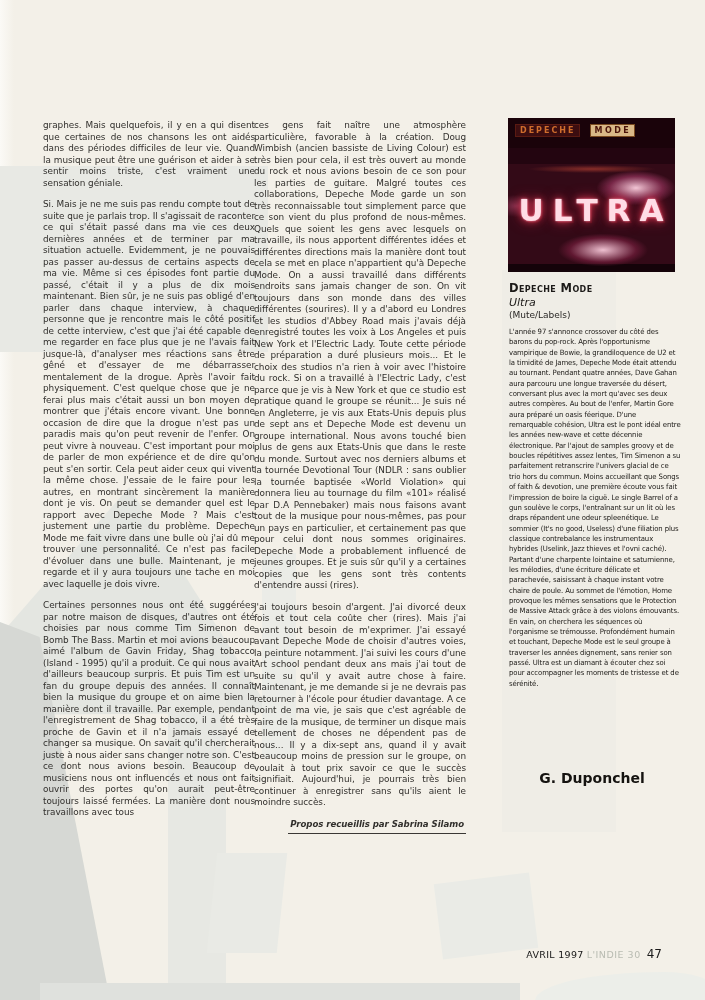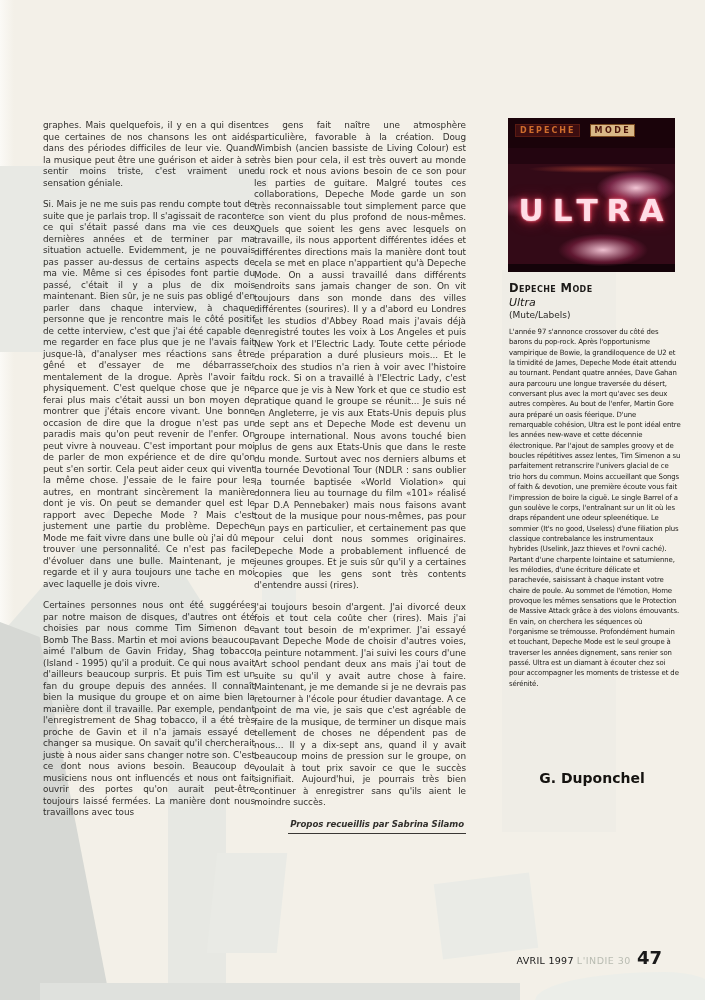--- a/index.html
+++ b/index.html
@@ -55,21 +55,21 @@
   .rev-album{font-style:italic;font-size:11px;margin-top:1px;color:#1c1a18;}
   .rev-label{font-size:9px;margin-top:1px;color:#2a2826;}
   .rev-body{position:absolute;left:509px;top:327px;width:182px;font-size:7.3px;line-height:10.35px;
     color:#1b1916;letter-spacing:-0.1px;transform:scaleX(0.945);transform-origin:0 0;}
   .rev-sign{position:absolute;left:509px;top:770px;width:166px;text-align:center;
     font-size:14px;font-weight:bold;color:#151310;padding-right:4px;}
   
   .footer{position:absolute;top:947px;right:43px;font-size:9.5px;white-space:nowrap;}
   .f-date{font-weight:normal;color:#161616;letter-spacing:.3px;}
   .f-mag{color:#b9bcb2;font-weight:normal;letter-spacing:.5px;}
-  .f-page{font-weight:bold;font-size:18px;color:#1a1a1a;margin-left:3px;}
+  .f-page{font-weight:normal;font-size:12px;color:#1a1a1a;margin-left:3px;}
 </style>
 </head>
 <body>
 
 <div class="page">
 
   <div class="wm wm-band"></div>
   <div class="wm wm-tri"></div>
   <div class="wm wm-n"></div>
   <div class="wm wm-vbar"></div>

